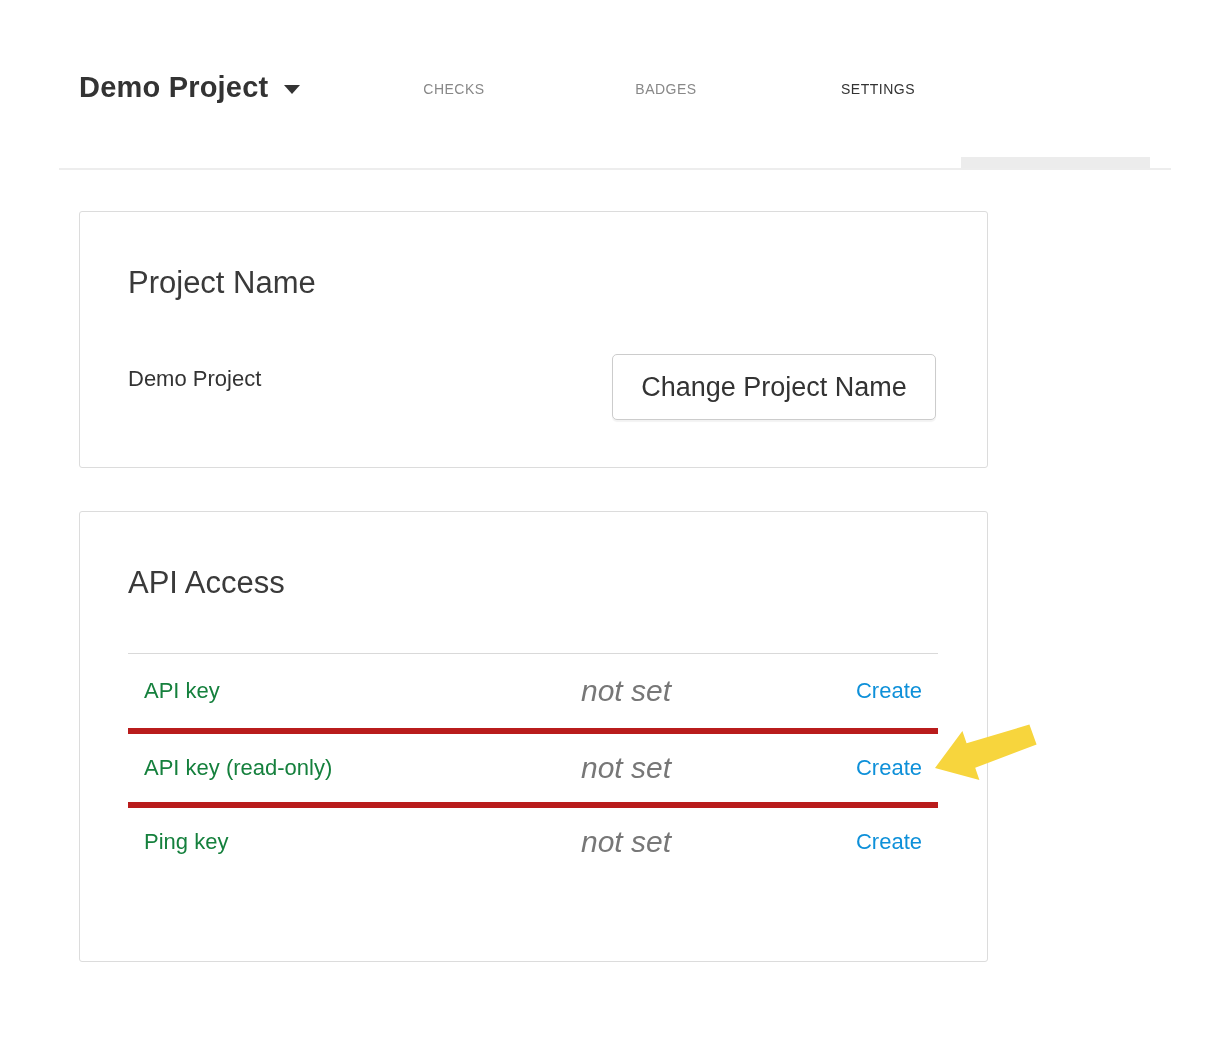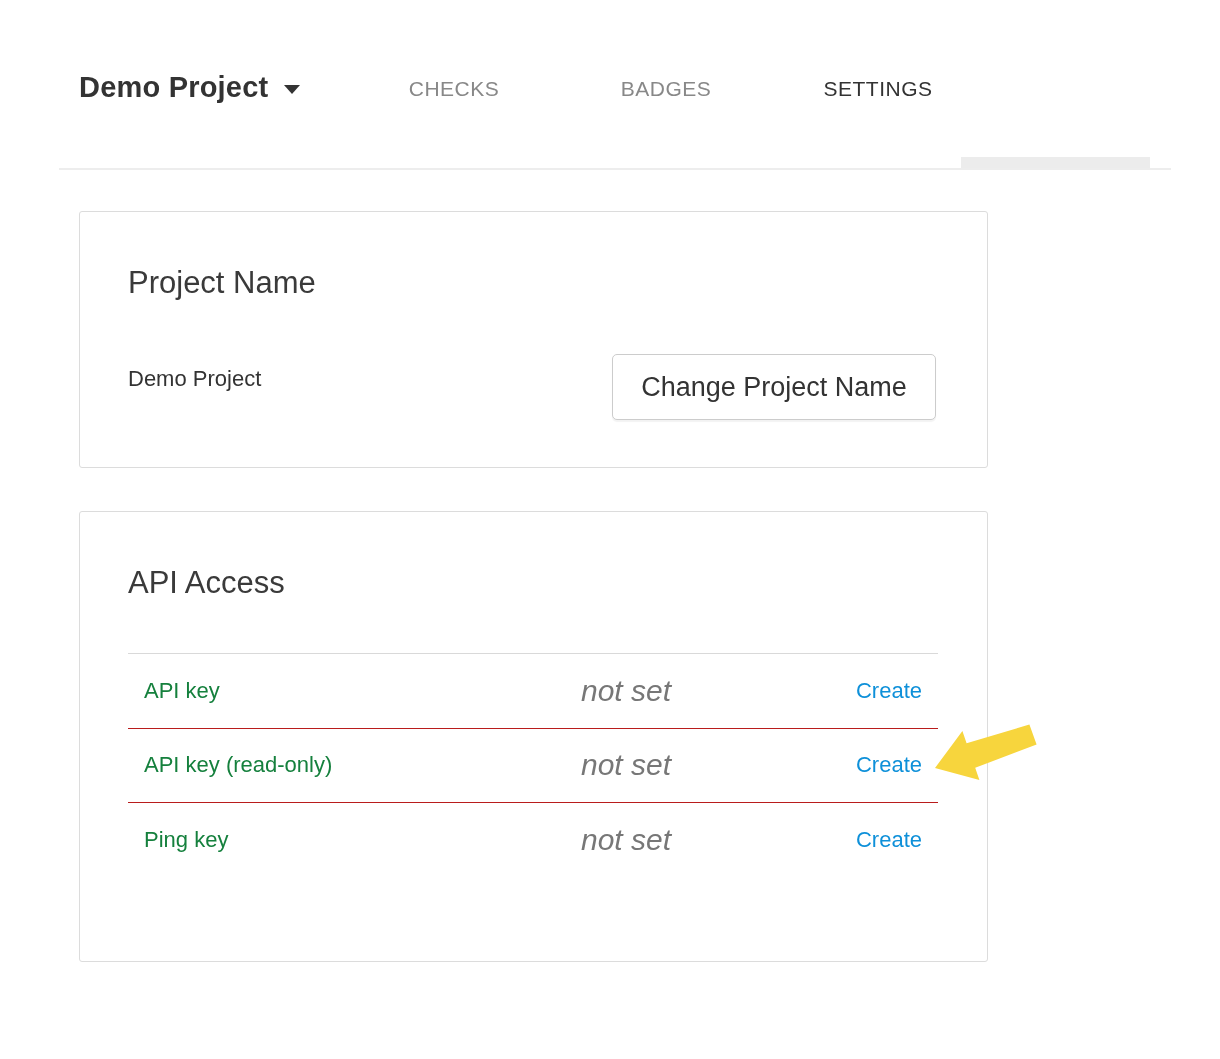--- a/index.html
+++ b/index.html
@@ -26,21 +26,21 @@
     border-right: 8px solid transparent;
     border-top: 9px solid #333;
     margin-left: 16px; margin-top: 5px;
   }
   .tabs {
     position: absolute; left: 369px; top: 62px; height: 54px;
     display: flex; align-items: center;
   }
   .tab {
     display: flex; align-items: center; justify-content: center;
-    font-size: 21px; color: #888; letter-spacing: 0.5px;
+    font-size: 14px; color: #888; letter-spacing: 0.5px;
     text-decoration: none; cursor: pointer; height: 54px;
   }
   .tab:nth-child(1) { width: 170px; }
   .tab:nth-child(2) { width: 254px; }
   .tab:nth-child(3) { width: 170px; }
   .tab:nth-child(4) { width: 189px; }
   .tab.active { color: #333; }
   .tab-indicator {
     position: absolute; left: 961px; top: 157px; width: 189px; height: 13px;
     background: #ececec;
@@ -72,21 +72,21 @@
     min-width: 324px; height: 66px; padding: 0 26px;
     background: #fff; border: 1px solid #ccc; border-radius: 5px;
     font-family: inherit; font-size: 27px; color: #333;
     cursor: pointer; box-shadow: 0 2px 1px rgba(0,0,0,0.05);
   }
 
   
   .keys-table { position: absolute; left: 48px; right: 49px; top: 141px; }
   .key-row {
     display: flex; align-items: center; height: 74.5px;
-    border-top: 1px solid #b91c1c;
+    border-top: 6px solid #b91c1c;
   }
   .key-row:first-child { border-top: 1px solid #d9d9d9; }
   .key-label { flex: 0 0 453px; padding-left: 16px; font-size: 22px; color: #15803d; }
   .key-value { flex: 1; font-size: 30px; font-style: italic; color: #777; }
   .key-action {
     margin-left: auto; padding-right: 16px; font-size: 22px;
     color: var(--link-blue, #0e90d9); text-decoration: none; cursor: pointer;
   }
 
   

